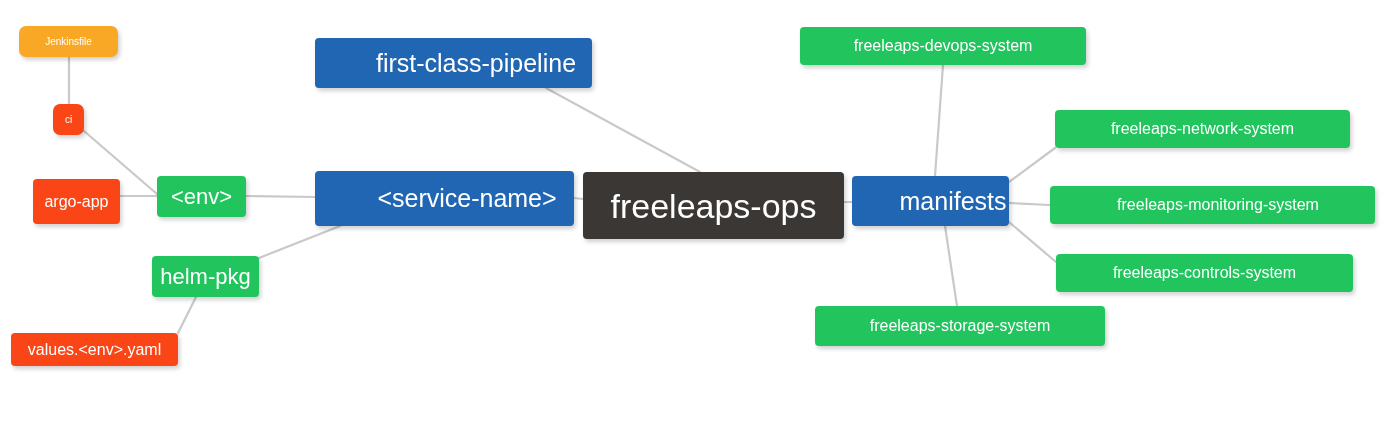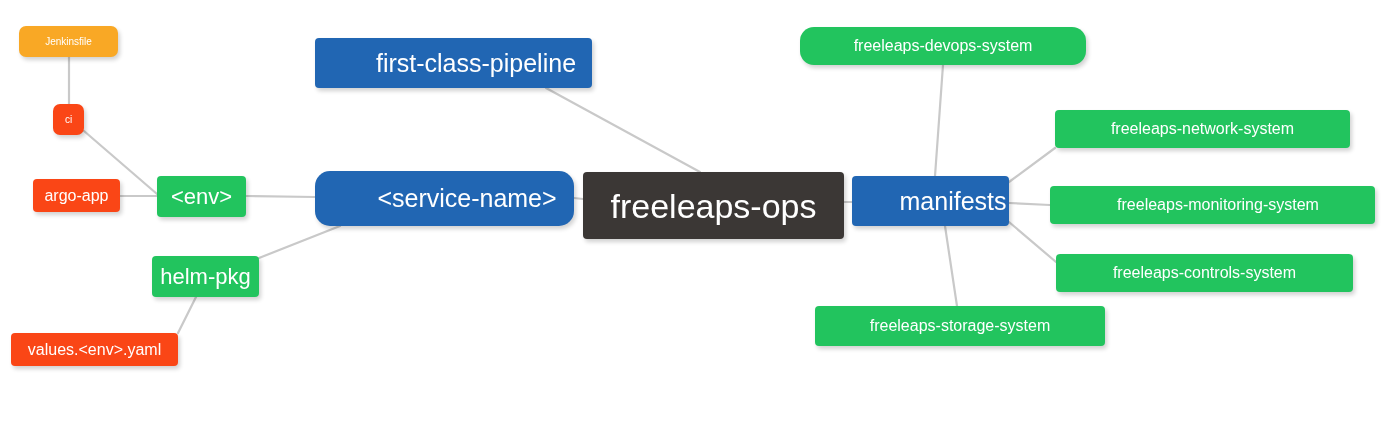--- a/index.html
+++ b/index.html
@@ -75,48 +75,48 @@
       <line class="edge" x1="935" y1="176" x2="943" y2="65" stroke="#c9c9c9"></line>
       <line class="edge" x1="1009" y1="182" x2="1055" y2="148" stroke="#c9c9c9"></line>
       <line class="edge" x1="1009" y1="203" x2="1050" y2="205" stroke="#c9c9c9"></line>
       <line class="edge" x1="1009" y1="222" x2="1056" y2="262" stroke="#c9c9c9"></line>
       <line class="edge" x1="945" y1="226" x2="957" y2="306" stroke="#c9c9c9"></line>
     </svg>
   <div id="node-layer">
       <div class="node t-root" style="left: 583px; top: 172px; width: 261px; height: 67px; background: rgb(59, 55, 53);">
         <span class="node-label">freeleaps-ops</span>
       </div>
-      <div class="node t-l1" style="left: 315px; top: 171px; width: 259px; height: 55px; background: rgb(33, 102, 179); border-radius: 15px;">
+      <div class="node t-l1" style="left: 315px; top: 171px; width: 259px; height: 55px; background: rgb(33, 102, 179);">
         <span class="node-label">&lt;service-name&gt;</span>
       </div>
       <div class="node t-l1" style="left: 852px; top: 176px; width: 157px; height: 50px; background: rgb(33, 102, 179);">
         <span class="node-label">manifests</span>
       </div>
       <div class="node t-l1" style="left: 315px; top: 38px; width: 277px; height: 50px; background: rgb(33, 102, 179);">
         <span class="node-label">first-class-pipeline</span>
       </div>
       <div class="node t-l2" style="left: 157px; top: 176px; width: 89px; height: 41px; background: rgb(34, 196, 94);">
         <span class="node-label">&lt;env&gt;</span>
       </div>
       <div class="node t-l2" style="left: 152px; top: 256px; width: 107px; height: 41px; background: rgb(34, 196, 94);">
         <span class="node-label">helm-pkg</span>
       </div>
       <div class="node t-l4" style="left: 53px; top: 104px; width: 31px; height: 31px; background: rgb(250, 70, 22);">
         <span class="node-label">ci</span>
       </div>
-      <div class="node t-l3" style="left: 33px; top: 179px; width: 87px; height: 33px; background: rgb(250, 70, 22);">
+      <div class="node t-l3" style="left: 33px; top: 179px; width: 87px; height: 45px; background: rgb(250, 70, 22);">
         <span class="node-label">argo-app</span>
       </div>
       <div class="node t-l4" style="left: 19px; top: 26px; width: 99px; height: 31px; background: rgb(249, 168, 37);">
         <span class="node-label">Jenkinsfile</span>
       </div>
       <div class="node t-l3" style="left: 11px; top: 333px; width: 167px; height: 33px; background: rgb(250, 70, 22);">
         <span class="node-label">values.&lt;env&gt;.yaml</span>
       </div>
-      <div class="node t-l3" style="left: 800px; top: 27px; width: 286px; height: 38px; background: rgb(34, 196, 94); border-radius: 14px;">
+      <div class="node t-l3" style="left: 800px; top: 27px; width: 286px; height: 38px; background: rgb(34, 196, 94);">
         <span class="node-label">freeleaps-devops-system</span>
       </div>
       <div class="node t-l3" style="left: 1055px; top: 110px; width: 295px; height: 38px; background: rgb(34, 196, 94);">
         <span class="node-label">freeleaps-network-system</span>
       </div>
       <div class="node t-l3" style="left: 1050px; top: 186px; width: 325px; height: 38px; background: rgb(34, 196, 94); padding-left: 11px;">
         <span class="node-label">freeleaps-monitoring-system</span>
       </div>
       <div class="node t-l3" style="left: 1056px; top: 254px; width: 297px; height: 38px; background: rgb(34, 196, 94);">
         <span class="node-label">freeleaps-controls-system</span>

